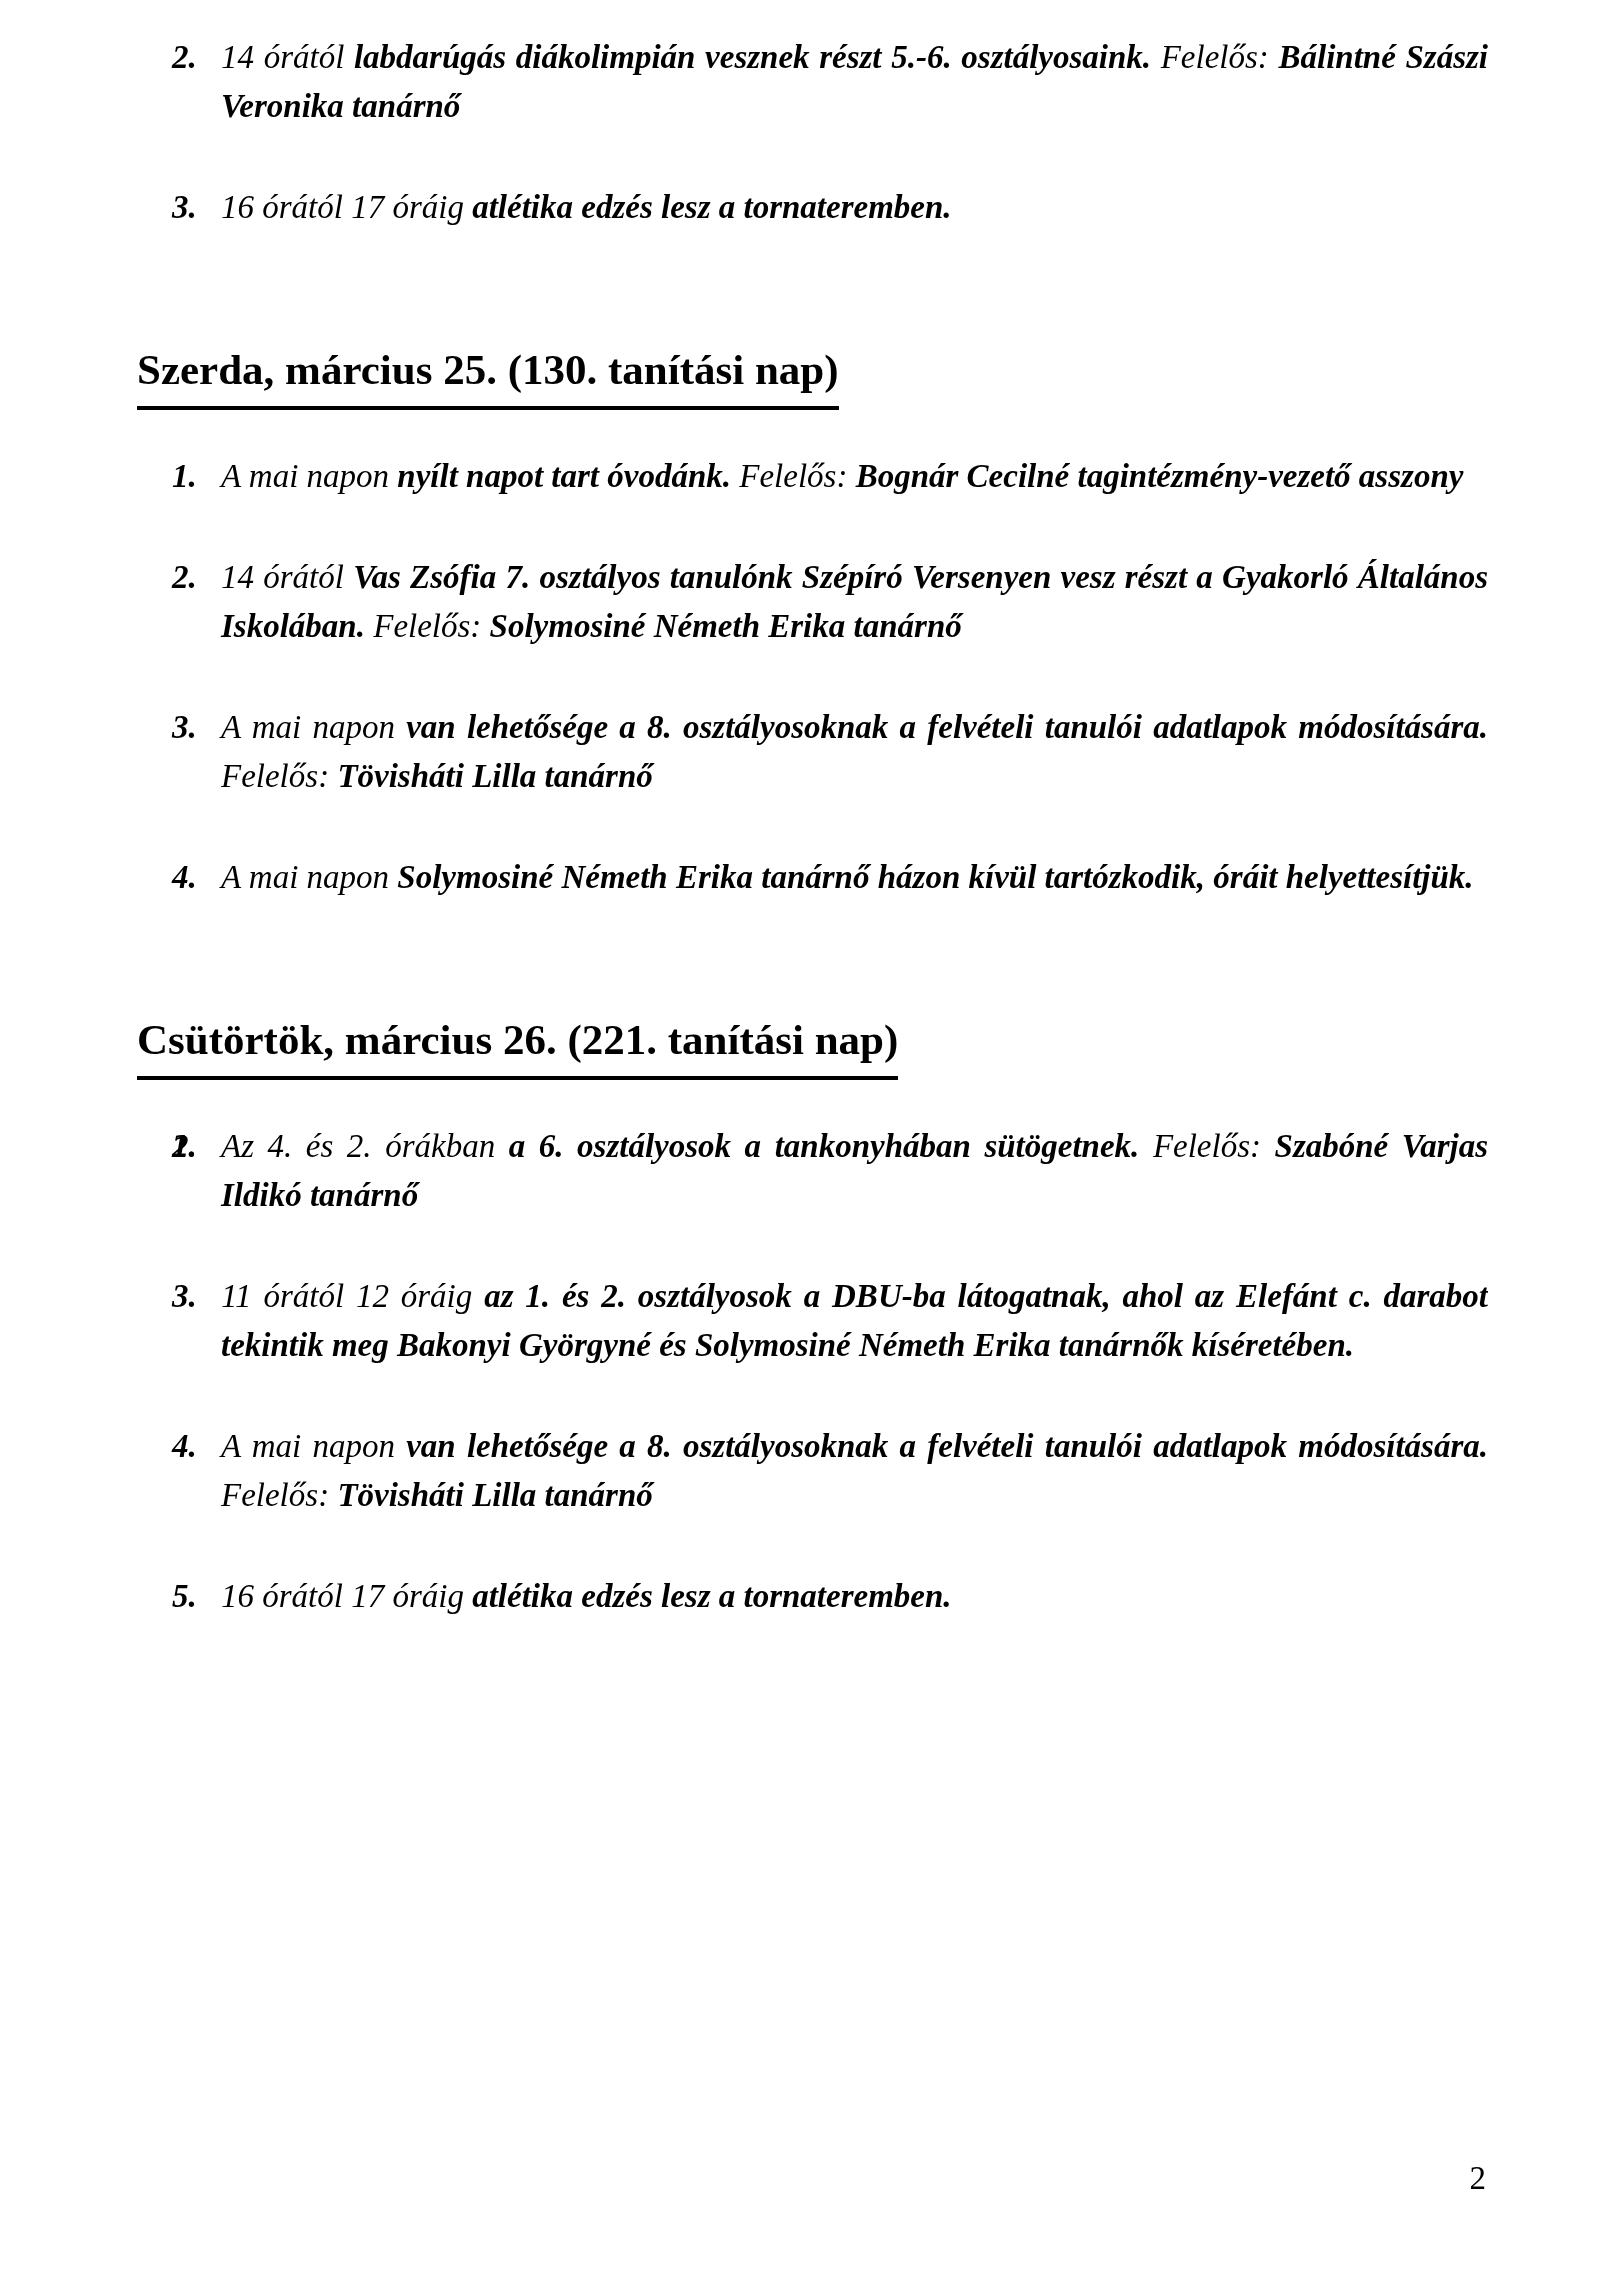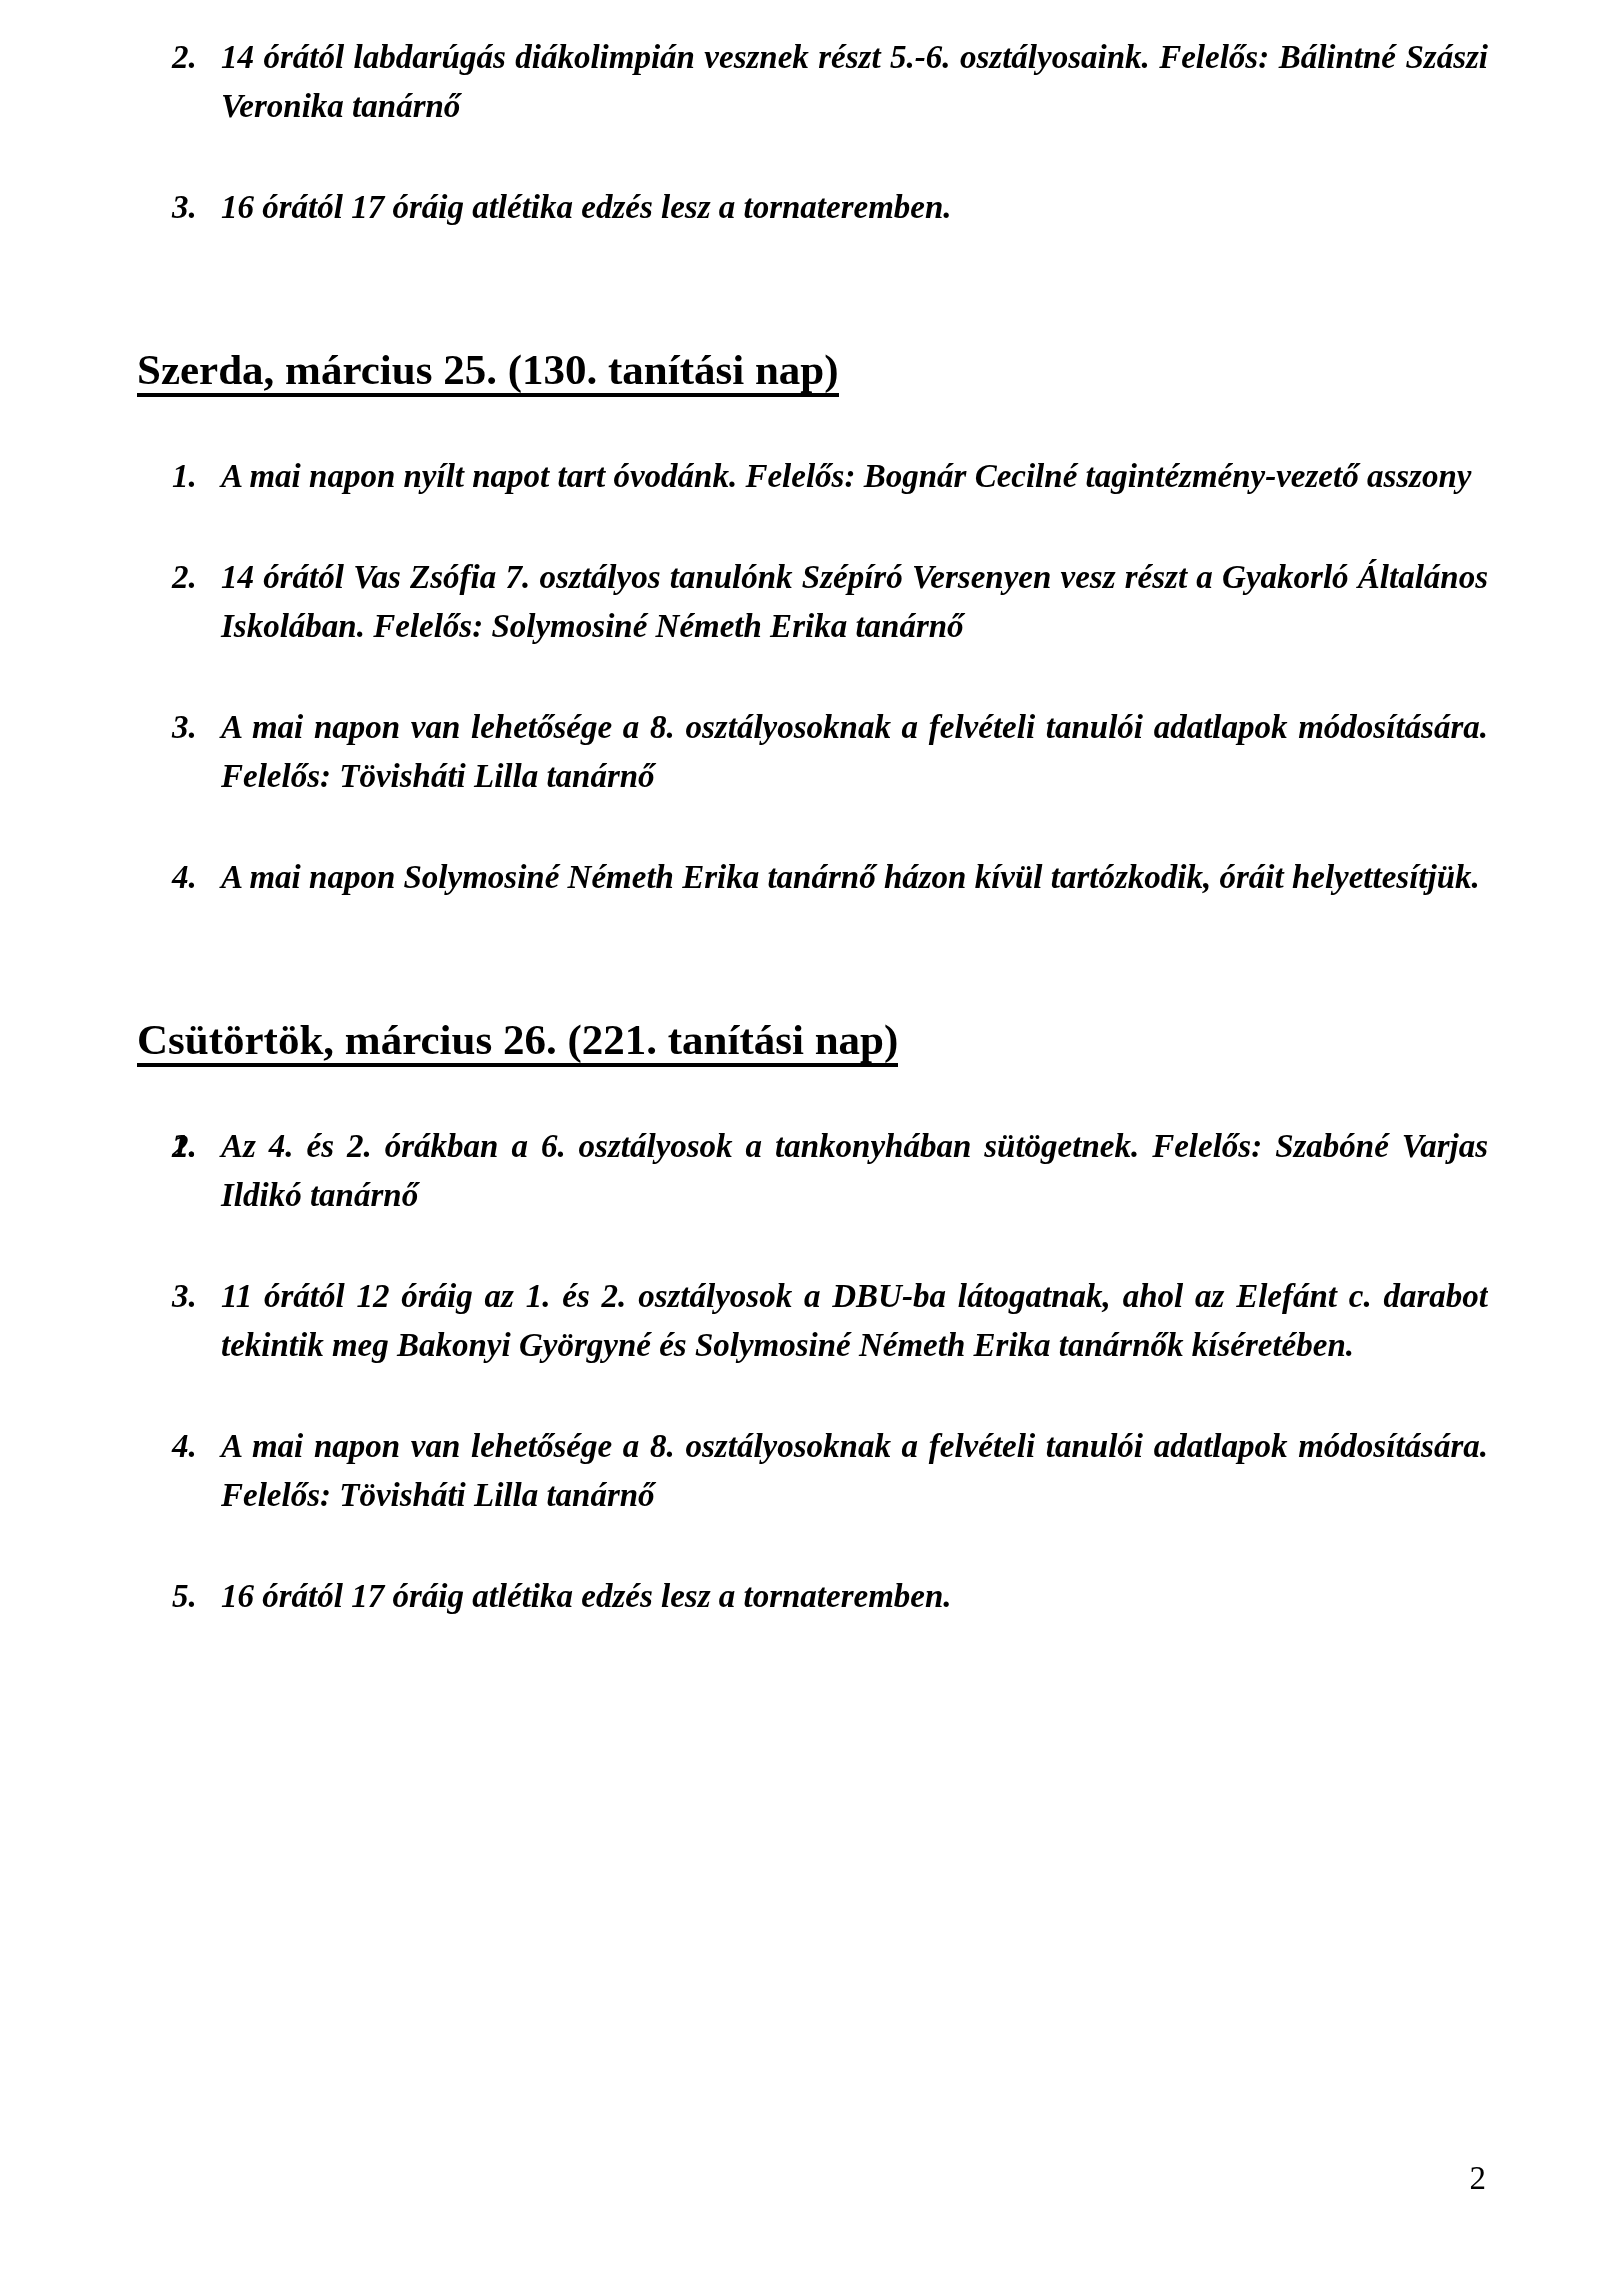--- a/index.html
+++ b/index.html
@@ -27,39 +27,39 @@
   }
   .section-heading {
     font-size: 43px;
     line-height: 52px;
     font-weight: bold;
     font-style: normal;
     margin: 60px 0 56px 0;
   }
   .section-heading .underline {
     border-bottom: 4.6px solid #000;
-    padding-bottom: 0;
+    padding-bottom: 13px;
   }
   .item {
     position: relative;
     padding-left: 84px;
     margin-bottom: 52px;
     font-size: 33px;
     line-height: 49px;
     font-style: italic;
     text-align: justify;
   }
   .item .num {
     position: absolute;
     left: 35px;
     top: 0;
     font-weight: bold;
   }
   .run { font-weight: bold; }
-  .run.lead { font-weight: bold; }
+  .run.lead { font-weight: normal; }
   .page-number {
     position: absolute;
     top: 2159px;
     right: 137px;
     font-size: 33px;
     line-height: 39px;
     font-style: normal;
     font-weight: normal;
   }
 </style>

